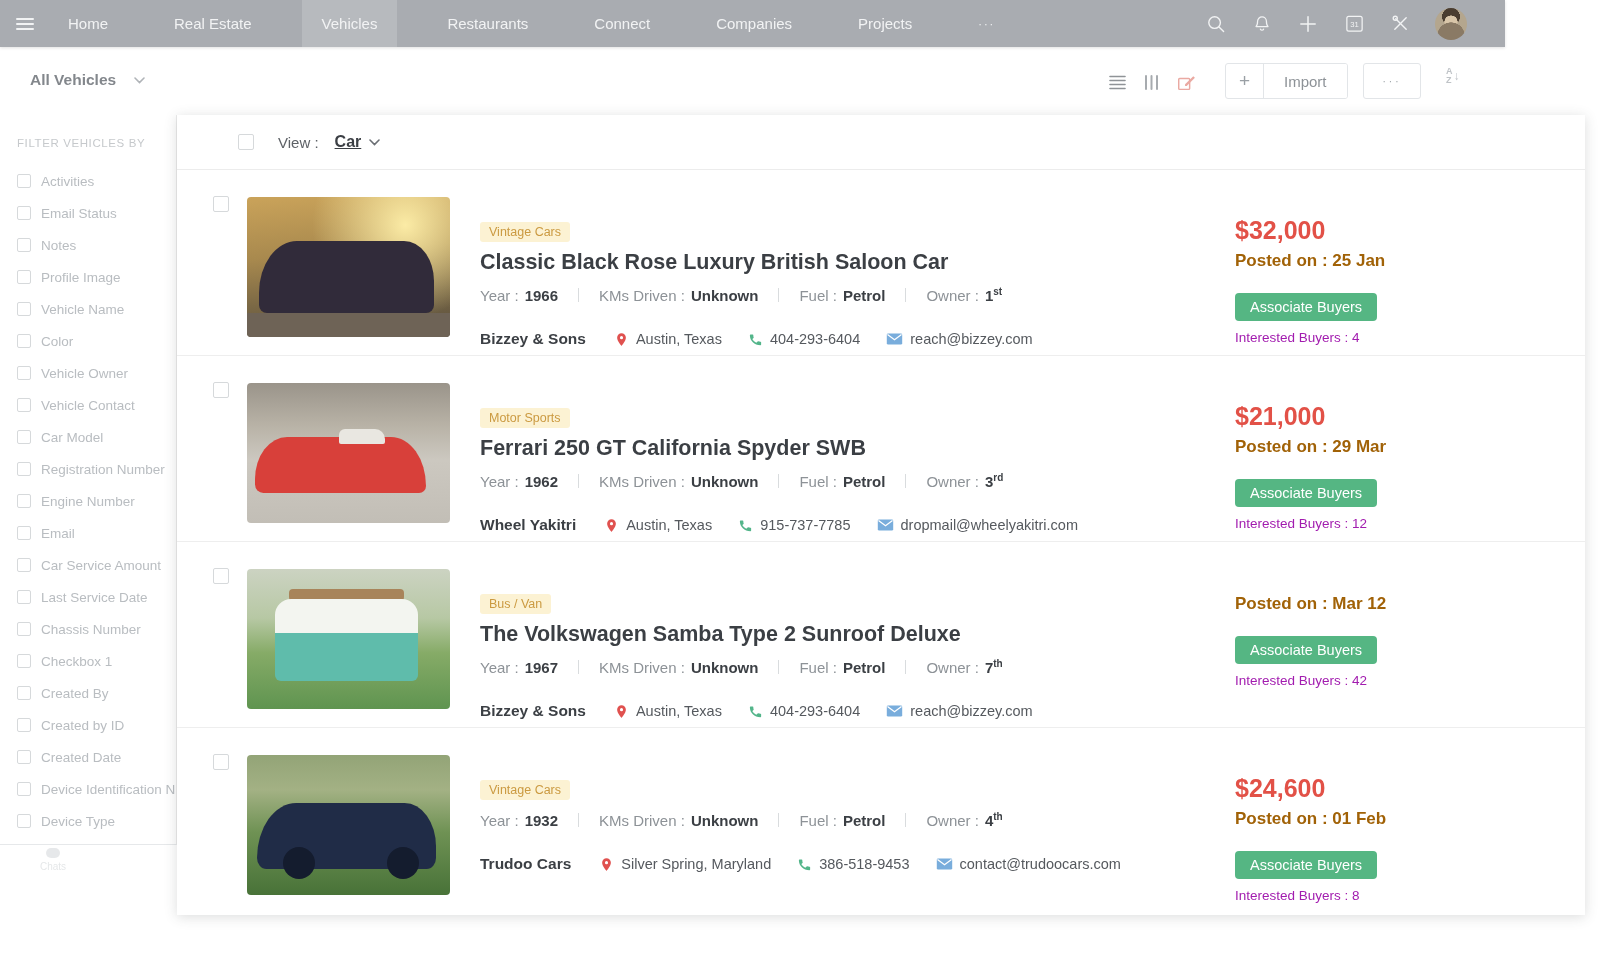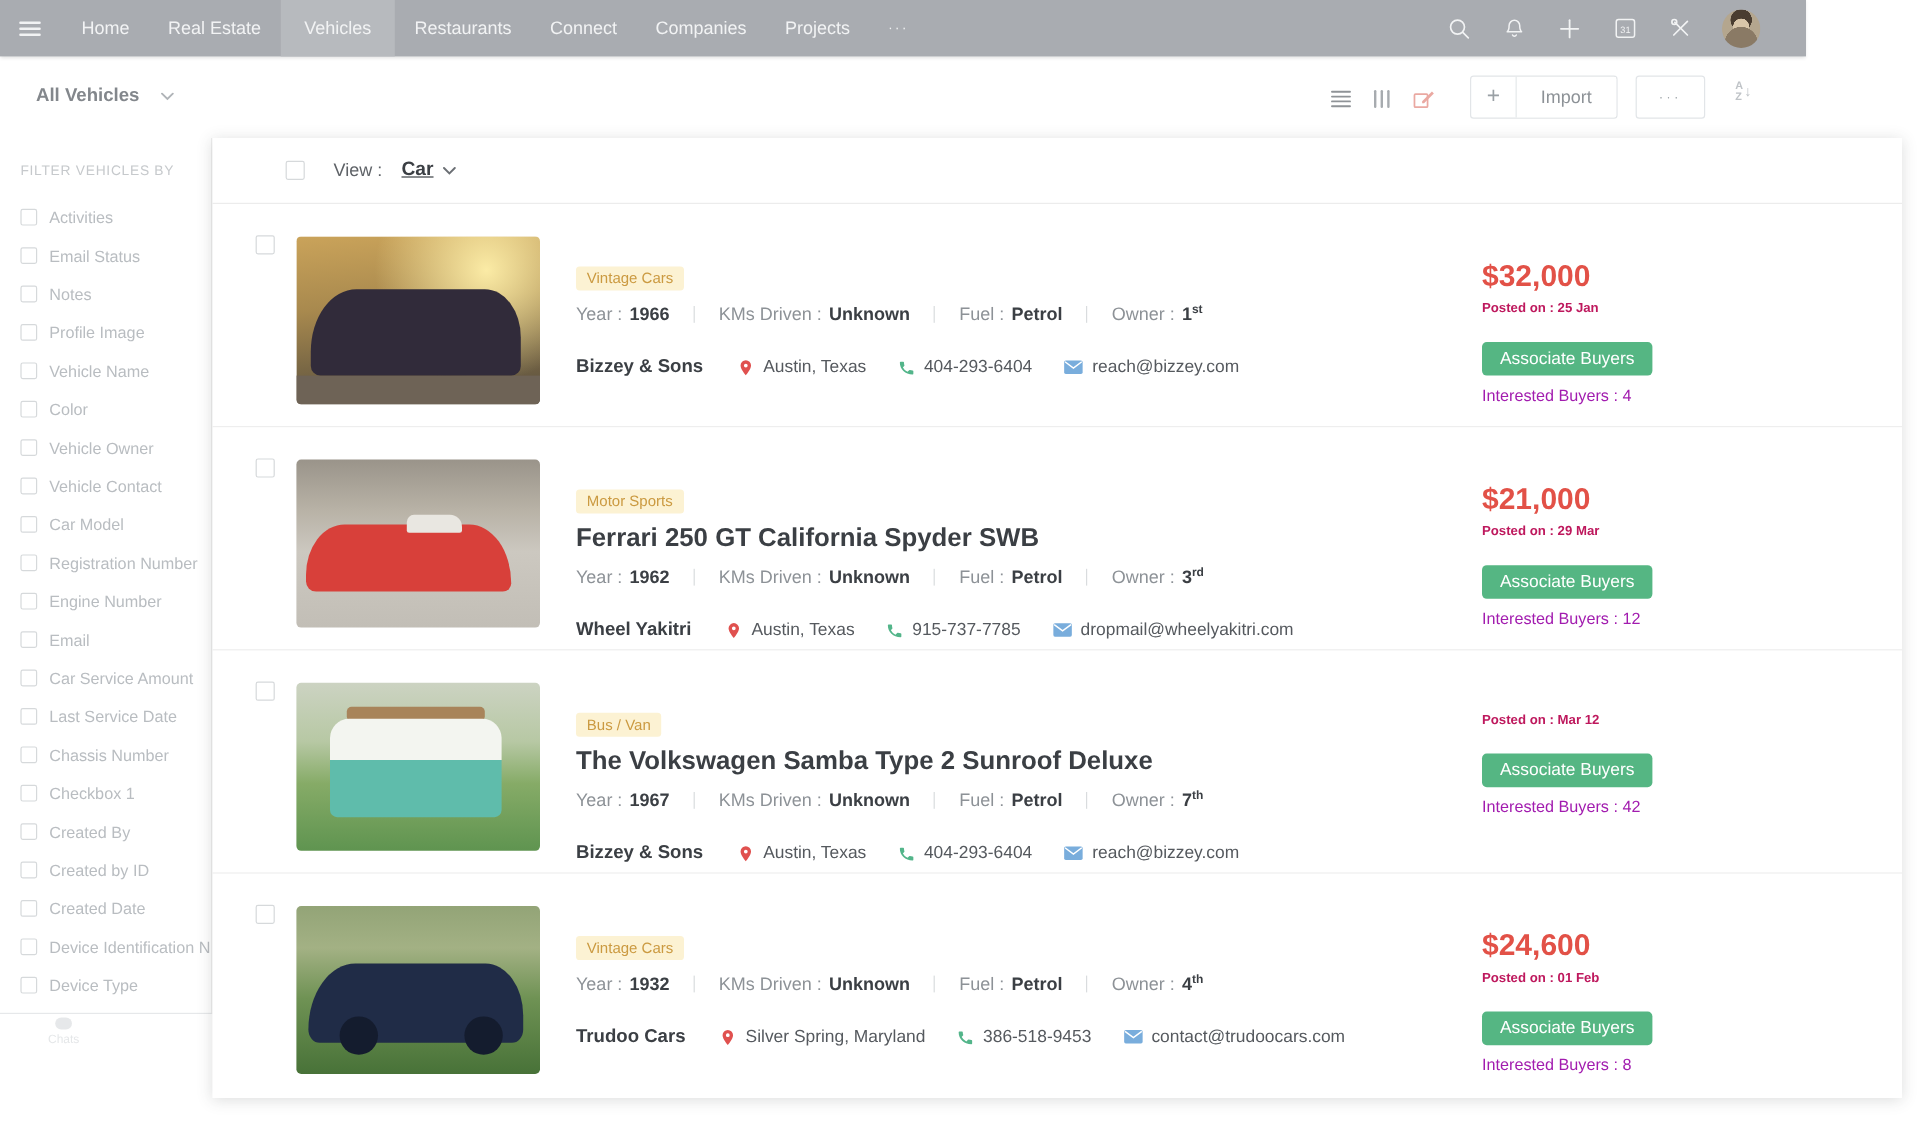--- a/index.html
+++ b/index.html
@@ -7,21 +7,21 @@
   body {
     width:1600px; height:957px; position:relative; overflow:hidden;
     font-family:"Liberation Sans","DejaVu Sans",sans-serif; color:#3d4145;
   }
   
   .navbar { position:absolute; top:0; left:0; width:1505px; height:47px;
     background:#a9acb1; display:flex; align-items:center; z-index:5;
     box-shadow:0 1px 3px rgba(0,0,0,.12); }
   .hamburger { width:18px; margin:0 18px 0 16px; cursor:pointer; }
   .hamburger span { display:block; height:2px; background:#f2f3f4; margin:3px 0; border-radius:1px; }
-  .nav-items { display:flex; align-items:center; height:100%; }
+  .nav-items { display:flex; align-items:center; height:100%;gap:34px; }
   .nav-item { color:#f2f3f4; font-size:15px; padding:0 16px; height:100%;
     display:flex; align-items:center; cursor:pointer; white-space:nowrap; }
   .nav-item.active { background:#b7babe; padding:0 20px; }
   .nav-item.dots { font-size:11px; letter-spacing:2px; }
   .nav-right { position:absolute; right:38px; top:0; height:47px; display:flex; align-items:center; gap:24px; }
   .nav-ic { width:22px; height:22px; display:flex; align-items:center; justify-content:center; cursor:pointer; }
   .avatar { width:32px; height:32px; border-radius:50%; cursor:pointer;
     background:
       radial-gradient(circle at 50% 88%, #8a7a65 0 42%, rgba(0,0,0,0) 43%),
       radial-gradient(circle at 50% 44%, #d9c6a9 0 27%, rgba(0,0,0,0) 28%),
@@ -102,21 +102,21 @@
   .specs { margin-top:11px; font-size:15px; display:flex; align-items:center; }
   .specs .lab { color:#8d9297; }
   .specs .val { color:#3b3f44; font-weight:bold; margin-left:6px; }
   .specs .val sup { font-size:10px; }
   .specs .sep { width:1px; height:14px; background:#d9dcde; margin:0 20px; }
   .contact { margin-top:26px; display:flex; align-items:center; font-size:14.5px; color:#55595e; }
   .seller { font-weight:bold; color:#3b3f44; font-size:15.5px; margin-right:28px; }
   .c-item { display:flex; align-items:center; gap:7px; margin-right:26px; cursor:pointer; }
   .right-col { position:absolute; left:1058px; top:46px; width:230px; }
   .price { font-size:25px; font-weight:bold; color:#e25147; }
-  .posted { margin-top:6px; font-size:11px; font-weight:bold; color:#be185d; }
+  .posted { margin-top:6px; font-size:17px; font-weight:bold; color:#a16207; }
   .assoc { margin-top:22px; display:inline-block; background:#55b683; color:#fff; border:none;
     font-size:14.5px; padding:6px 15px; border-radius:4px; cursor:pointer; font-family:inherit; }
   .interested { margin-top:9px; font-size:13.5px; color:#a21caf; }
 </style>
 </head>
 <body>
 
 <div class="navbar">
   <div class="hamburger">
       <span></span>
@@ -319,20 +319,21 @@
           <path d="M1 1l4.5 4.5L10 1" fill="none" stroke="#6b6f74" stroke-width="1.6" stroke-linecap="round"></path>
         </svg>
     </span>
   </div>
 
   <div class="card">
     <span class="cb"></span>
     <div class="thumb thumb-1"></div>
     <div class="info">
       <span class="badge">Vintage Cars</span>
+      <div class="title">Classic Black Rose Luxury British Saloon Car</div>
       <div class="specs">
         <span class="lab">Year :</span>
           <span class="val">1966</span>
         <span class="sep"></span>
         <span class="lab">KMs Driven :</span>
           <span class="val">Unknown</span>
         <span class="sep"></span>
         <span class="lab">Fuel :</span>
           <span class="val">Petrol</span>
         <span class="sep"></span>

